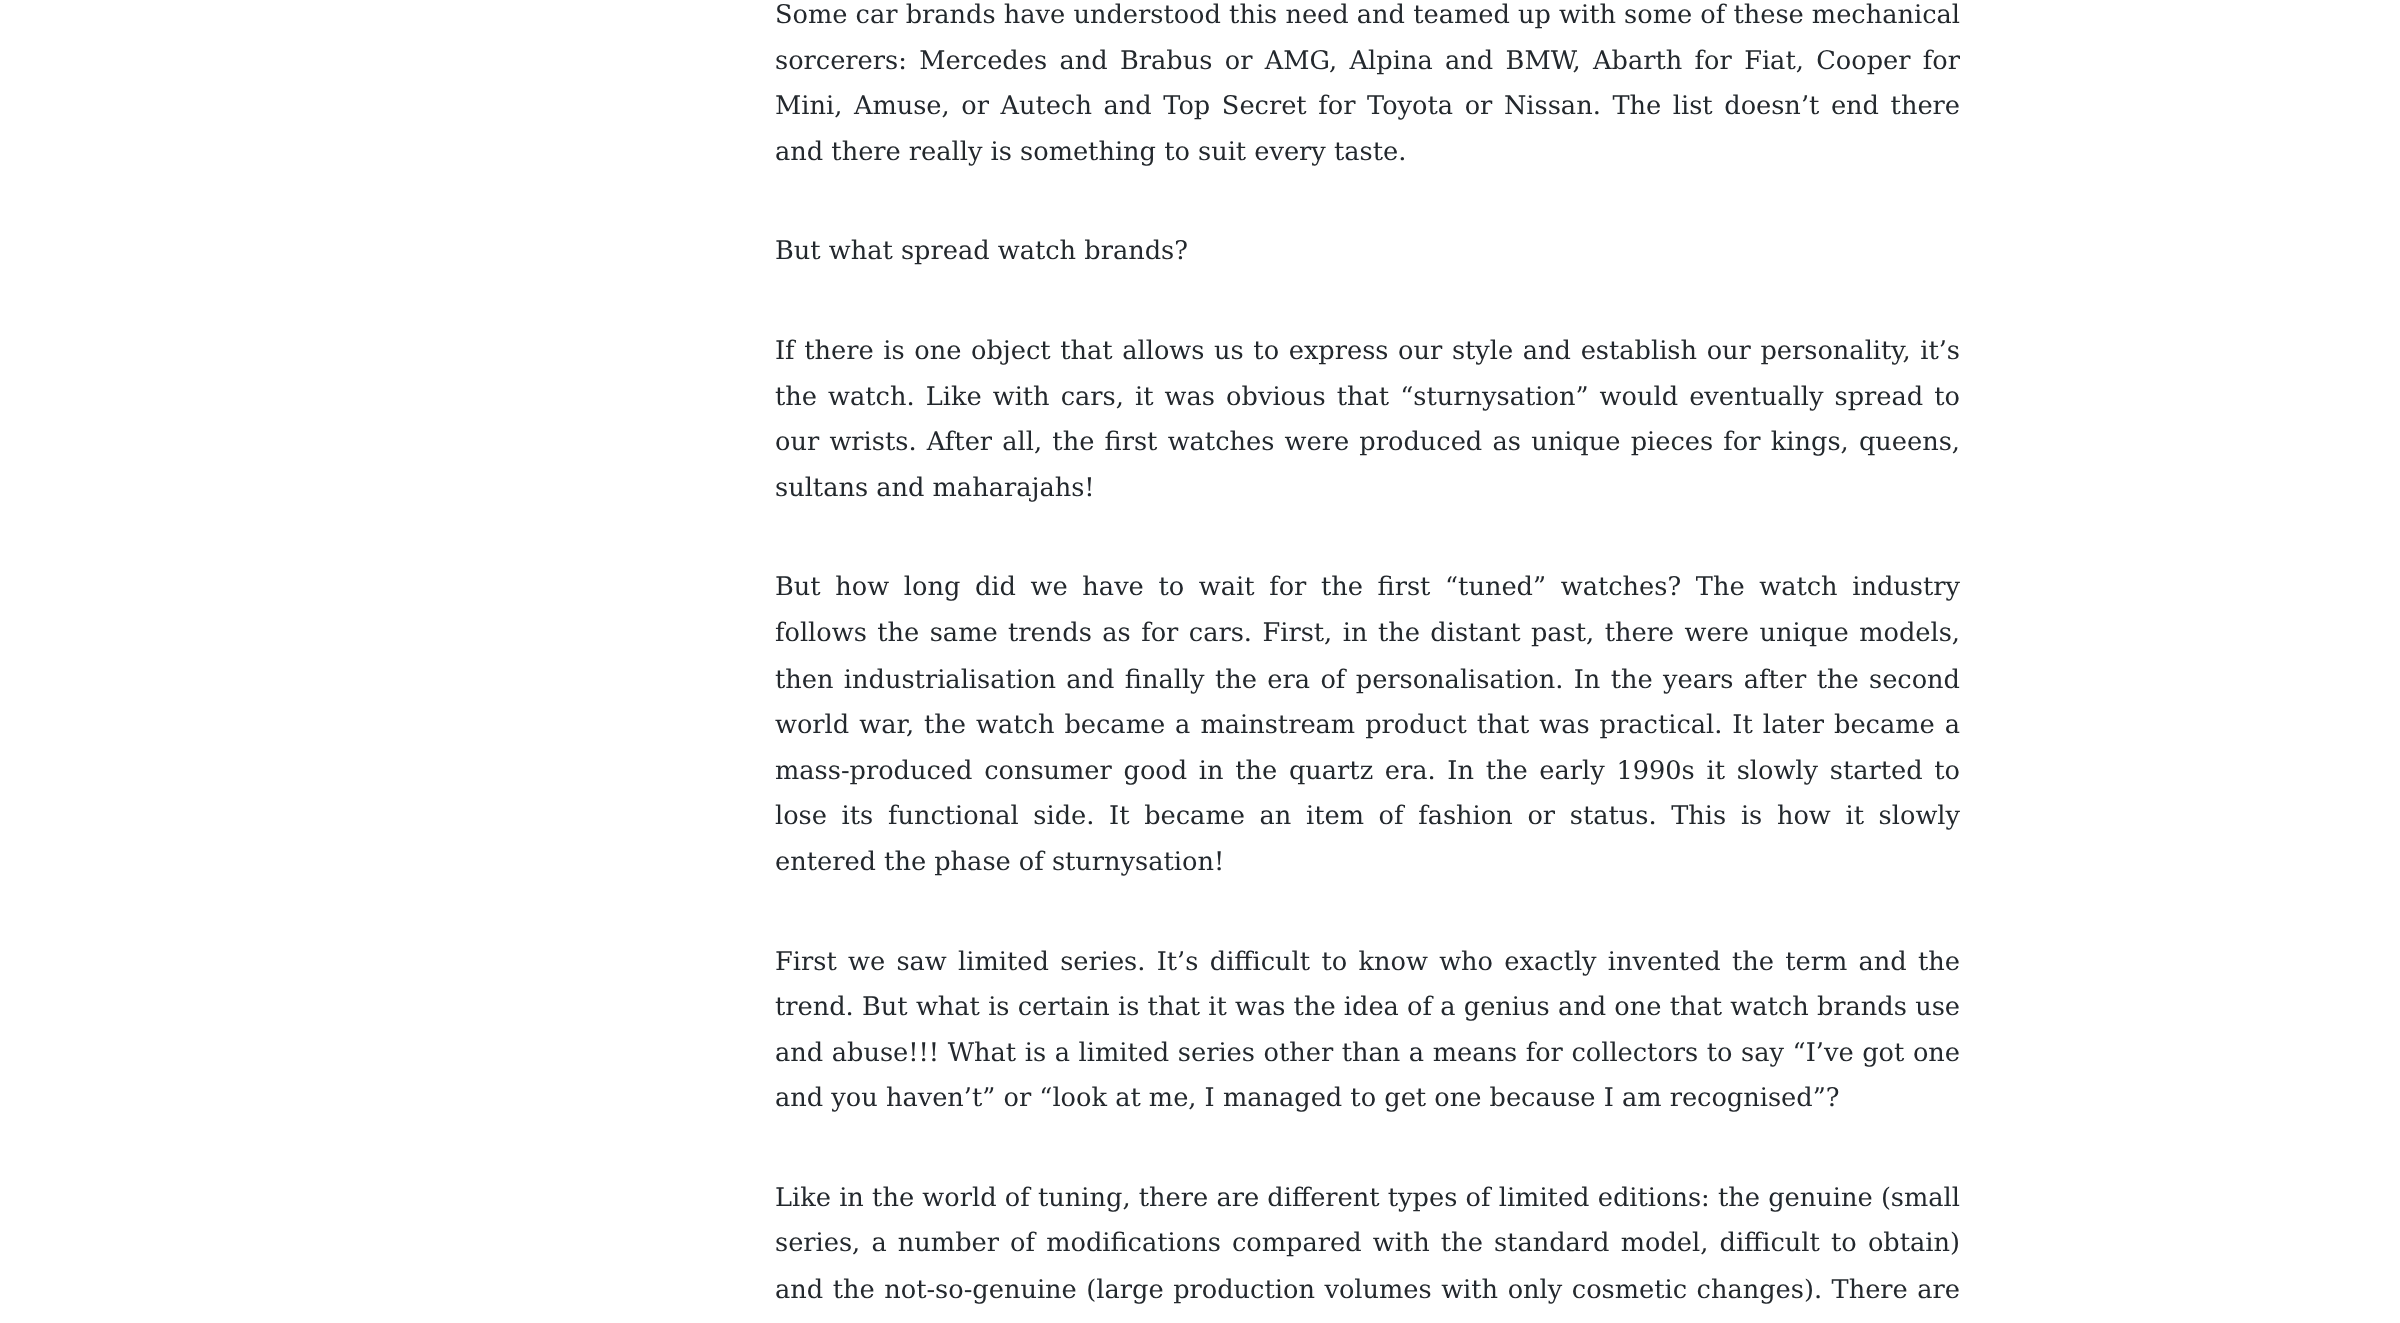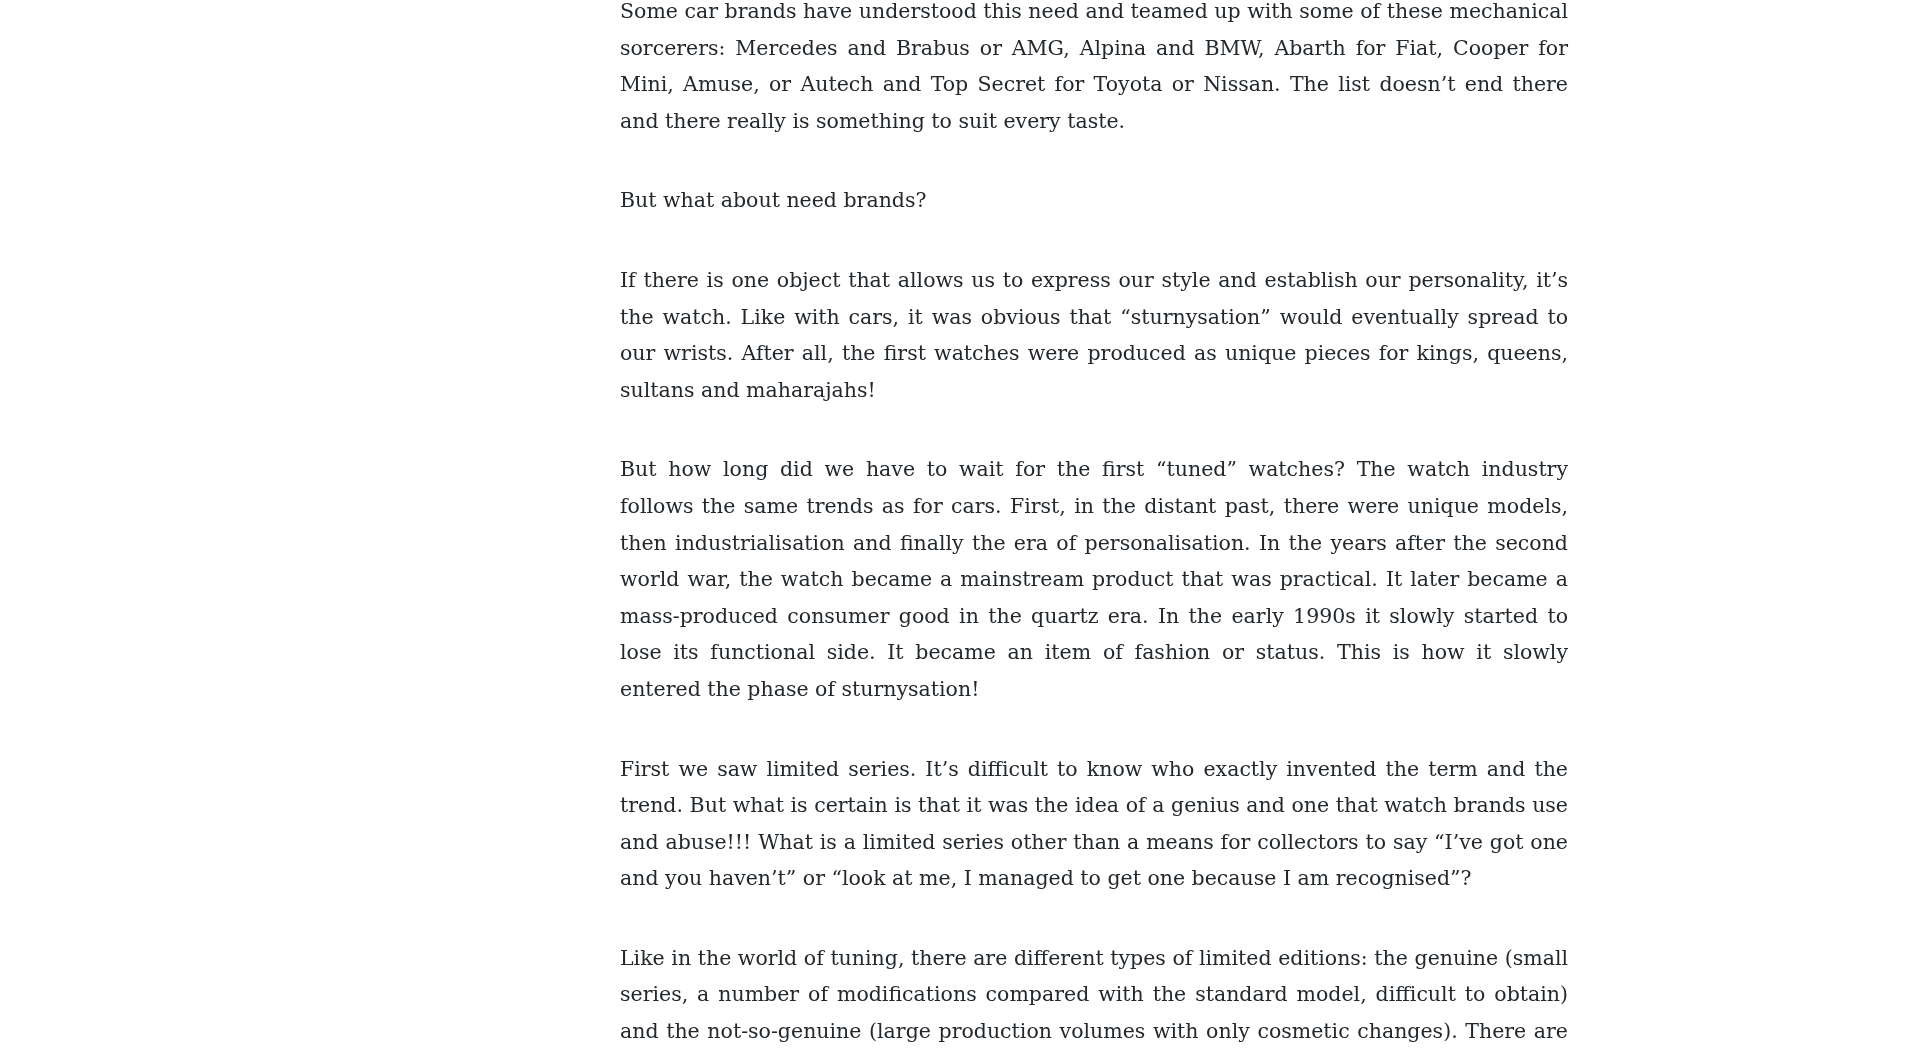--- a/index.html
+++ b/index.html
@@ -31,19 +31,19 @@
     text-align: justify;
     text-justify: inter-word;
   }
 </style>
 </head>
 <body>
 
 <div class="page">
   <article class="article" id="article-body">
       <p>Some car brands have understood this need and teamed up with some of these mechanical sorcerers: Mercedes and Brabus or AMG, Alpina and BMW, Abarth for Fiat, Cooper for Mini, Amuse, or Autech and Top Secret for Toyota or Nissan. The list doesn’t end there and there really is something to suit every taste.</p>
-      <p>But what about need brands?</p>
+      <p>But what spread watch brands?</p>
       <p>If there is one object that allows us to express our style and establish our personality, it’s the watch. Like with cars, it was obvious that “sturnysation” would eventually spread to our wrists. After all, the first watches were produced as unique pieces for kings, queens, sultans and maharajahs!</p>
       <p>But how long did we have to wait for the first “tuned” watches? The watch industry follows the same trends as for cars. First, in the distant past, there were unique models, then industrialisation and finally the era of personalisation. In the years after the second world war, the watch became a mainstream product that was practical. It later became a mass-produced consumer good in the quartz era. In the early 1990s it slowly started to lose its functional side. It became an item of fashion or status. This is how it slowly entered the phase of sturnysation!</p>
       <p>First we saw limited series. It’s difficult to know who exactly invented the term and the trend. But what is certain is that it was the idea of a genius and one that watch brands use and abuse!!! What is a limited series other than a means for collectors to say “I’ve got one and you haven’t” or “look at me, I managed to get one because I am recognised”?</p>
       <p>Like in the world of tuning, there are different types of limited editions: the genuine (small series, a number of modifications compared with the standard model, difficult to obtain) and the not-so-genuine (large production volumes with only cosmetic changes). There are even limited editions that are not even limited, just “numbered”, whose production is… limited!</p>
     </article>
 </div>
 
 </body></html>

